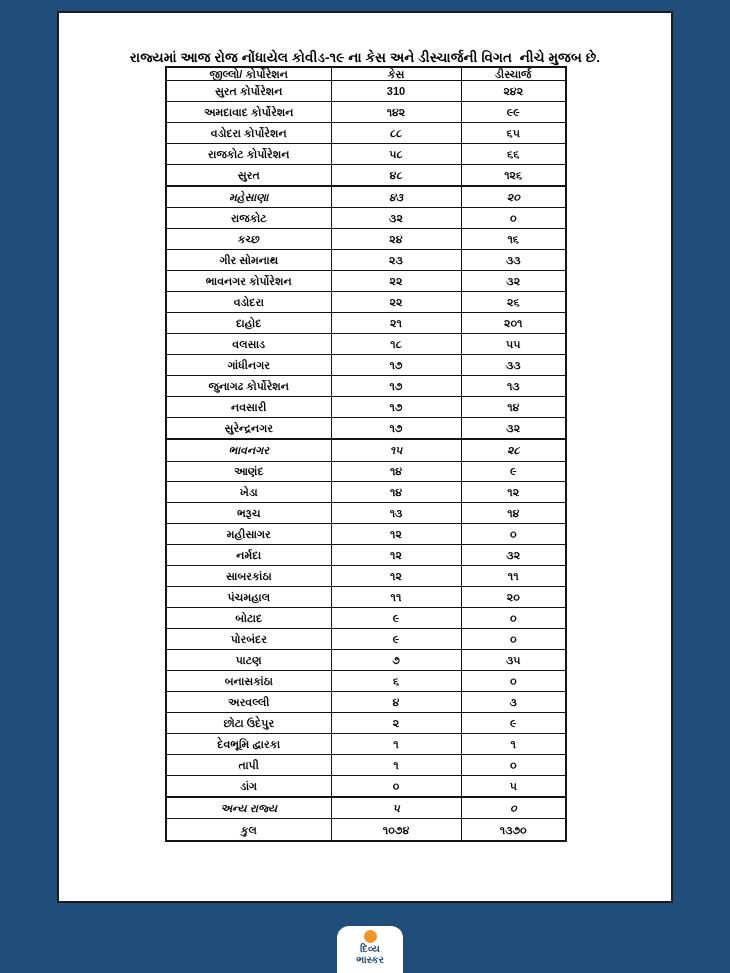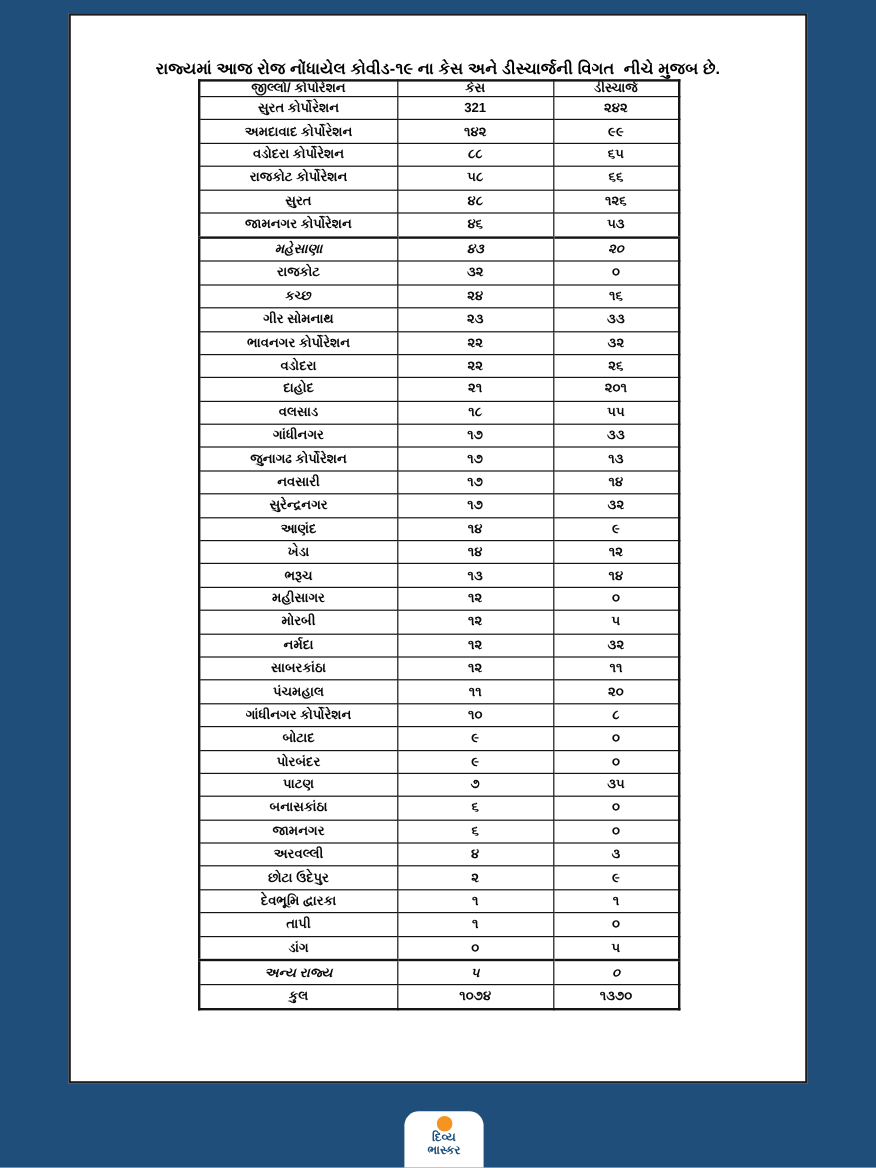--- a/index.html
+++ b/index.html
@@ -111,21 +111,21 @@
     <thead>
       <tr>
         <th>જીલ્લો/ કોર્પોરેશન</th>
         <th>કેસ</th>
         <th>ડીસ્ચાર્જ</th>
       </tr>
     </thead>
     <tbody>
         <tr>
           <td>સુરત કોર્પોરેશન</td>
-          <td>321</td>
+          <td>310</td>
           <td>૨૪૨</td>
         </tr>
         <tr>
           <td>અમદાવાદ કોર્પોરેશન</td>
           <td>૧૪૨</td>
           <td>૯૯</td>
         </tr>
         <tr>
           <td>વડોદરા કોર્પોરેશન</td>
           <td>૮૮</td>
@@ -133,25 +133,20 @@
         </tr>
         <tr>
           <td>રાજકોટ કોર્પોરેશન</td>
           <td>૫૮</td>
           <td>૬૬</td>
         </tr>
         <tr>
           <td>સુરત</td>
           <td>૪૮</td>
           <td>૧૨૬</td>
-        </tr>
-        <tr>
-          <td>જામનગર કોર્પોરેશન</td>
-          <td>૪૬</td>
-          <td>૫૩</td>
         </tr>
         <tr class="thick-top">
           <td>મહેસાણા</td>
           <td>૪૩</td>
           <td>૨૦</td>
         </tr>
         <tr>
           <td>રાજકોટ</td>
           <td>૩૨</td>
           <td>૦</td>
@@ -199,20 +194,25 @@
         <tr>
           <td>નવસારી</td>
           <td>૧૭</td>
           <td>૧૪</td>
         </tr>
         <tr>
           <td>સુરેન્દ્રનગર</td>
           <td>૧૭</td>
           <td>૩૨</td>
         </tr>
+        <tr class="thick-top">
+          <td>ભાવનગર</td>
+          <td>૧૫</td>
+          <td>૨૮</td>
+        </tr>
         <tr>
           <td>આણંદ</td>
           <td>૧૪</td>
           <td>૯</td>
         </tr>
         <tr>
           <td>ખેડા</td>
           <td>૧૪</td>
           <td>૧૨</td>
         </tr>
@@ -220,66 +220,51 @@
           <td>ભરૂચ</td>
           <td>૧૩</td>
           <td>૧૪</td>
         </tr>
         <tr>
           <td>મહીસાગર</td>
           <td>૧૨</td>
           <td>૦</td>
         </tr>
         <tr>
-          <td>મોરબી</td>
-          <td>૧૨</td>
-          <td>૫</td>
-        </tr>
-        <tr>
           <td>નર્મદા</td>
           <td>૧૨</td>
           <td>૩૨</td>
         </tr>
         <tr>
           <td>સાબરકાંઠા</td>
           <td>૧૨</td>
           <td>૧૧</td>
         </tr>
         <tr>
           <td>પંચમહાલ</td>
           <td>૧૧</td>
           <td>૨૦</td>
         </tr>
         <tr>
-          <td>ગાંધીનગર કોર્પોરેશન</td>
-          <td>૧૦</td>
-          <td>૮</td>
-        </tr>
-        <tr>
           <td>બોટાદ</td>
           <td>૯</td>
           <td>૦</td>
         </tr>
         <tr>
           <td>પોરબંદર</td>
           <td>૯</td>
           <td>૦</td>
         </tr>
         <tr>
           <td>પાટણ</td>
           <td>૭</td>
           <td>૩૫</td>
         </tr>
         <tr>
           <td>બનાસકાંઠા</td>
-          <td>૬</td>
-          <td>૦</td>
-        </tr>
-        <tr>
-          <td>જામનગર</td>
           <td>૬</td>
           <td>૦</td>
         </tr>
         <tr>
           <td>અરવલ્લી</td>
           <td>૪</td>
           <td>૩</td>
         </tr>
         <tr>
           <td>છોટા ઉદેપુર</td>

